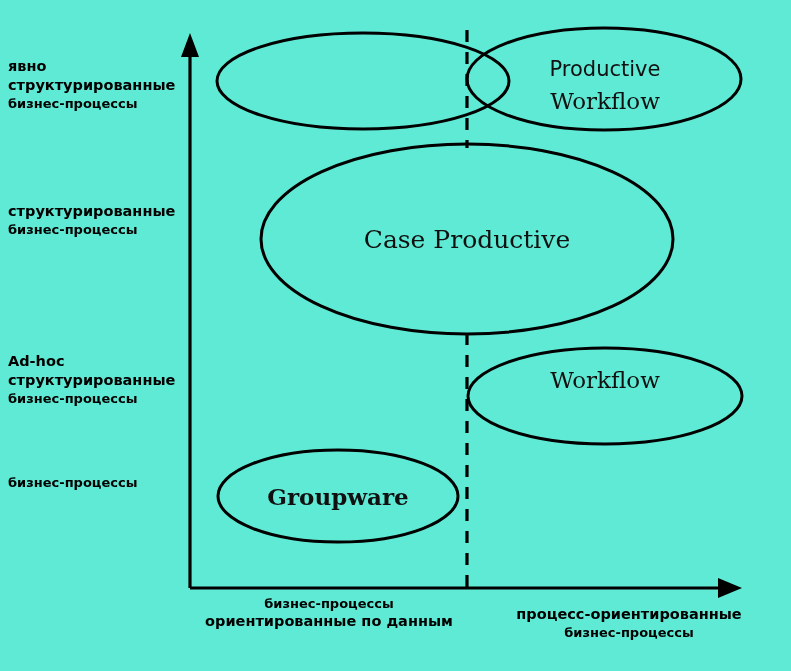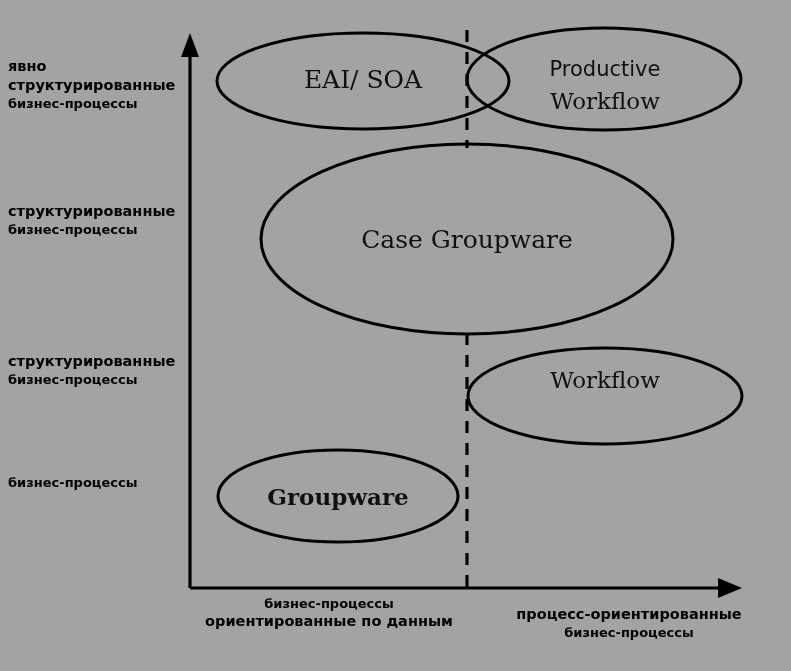--- a/index.html
+++ b/index.html
@@ -4,21 +4,21 @@
 <style>
   html, body {
     margin: 0;
     padding: 0;
     background: #ffffff;
   }
   #page {
     position: relative;
     width: 791px;
     height: 671px;
-    background: #a3a3a3;
+    background: #5eead4;
     overflow: hidden;
     font-family: "Liberation Sans", sans-serif;
   }
   #diagram-svg {
     position: absolute;
     left: 0;
     top: 0;
     width: 791px;
     height: 671px;
   }
@@ -100,46 +100,46 @@
     <span class="ln-lg">структурированные</span>
     <span class="ln-sm">бизнес-процессы</span>
   </div>
 
   <div class="axis-label y-label" id="y-label-1">
     <span class="ln-lg">структурированные</span>
     <span class="ln-sm">бизнес-процессы</span>
   </div>
 
   <div class="axis-label y-label" id="y-label-2">
+    <span class="ln-lg">Ad-hoc</span>
     <span class="ln-lg">структурированные</span>
     <span class="ln-sm">бизнес-процессы</span>
   </div>
 
   <div class="axis-label y-label" id="y-label-3">
     <span class="ln-sm">бизнес-процессы</span>
   </div>
 
   <div class="axis-label x-label" id="x-label-0">
     <span class="ln-sm">бизнес-процессы</span>
     <span class="ln-lg">ориентированные по данным</span>
   </div>
 
   <div class="axis-label x-label" id="x-label-1">
     <span class="ln-lg">процесс-ориентированные</span>
     <span class="ln-sm">бизнес-процессы</span>
   </div>
 
-  <div class="ellipse-label serif" id="label-eai-soa">EAI/ SOA</div>
 
   <div class="ellipse-label" id="label-productive-workflow">
     <span class="l1">Productive</span>
     <span class="l2">Workflow</span>
   </div>
 
-  <div class="ellipse-label serif" id="label-case-management">Case Groupware</div>
+  <div class="ellipse-label serif" id="label-case-management">Case Productive</div>
 
   <div class="ellipse-label serif" id="label-adhoc-workflow">
     <span class="l2">Workflow</span>
   </div>
 
   <div class="ellipse-label serif" id="label-groupware">Groupware</div>
 
 </div>
 
 </body></html>

